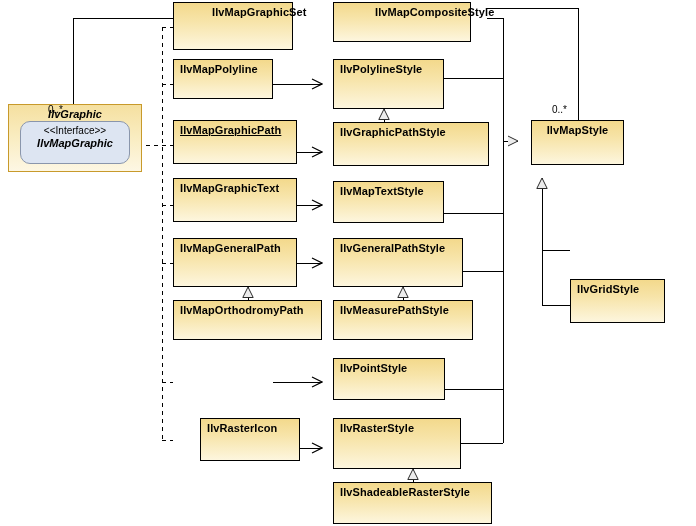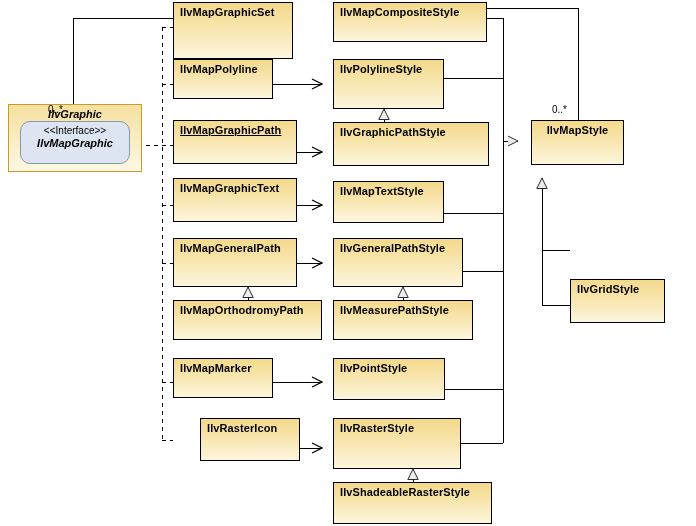--- a/index.html
+++ b/index.html
@@ -146,21 +146,21 @@
     <span class="outertitle">IlvGraphic</span>
   </div>
   <div class="innerbox" style="left:20px;top:121px;width:110px;height:43px;border-radius:10px;">
     <span class="stereotype">&lt;&lt;Interface&gt;&gt;</span>
     <span class="iname">IlvMapGraphic</span>
   </div>
 
   <span class="mult" style="left:48px;top:104px;">0..*</span>
   <span class="mult" style="left:552px;top:104px;">0..*</span>
 
-  <div class="umlbox" style="left:173px;top:2px;width:120px;height:57px;">
+  <div class="umlbox" style="left:173px;top:2px;width:120px;height:48px;padding-left:32px;">
     <span class="title">IlvMapGraphicSet</span>
   </div>
 
   <div class="umlbox" style="left:173px;top:59px;width:100px;height:40px;">
     <span class="title">IlvMapPolyline</span>
   </div>
 
   <div class="umlbox" style="left:173px;top:120px;width:124px;height:44px;text-decoration:underline;">
     <span class="title">IlvMapGraphicPath</span>
   </div>
@@ -170,29 +170,26 @@
   </div>
 
   <div class="umlbox" style="left:173px;top:300px;width:149px;height:40px;">
     <span class="title">IlvMapOrthodromyPath</span>
   </div>
 
   <div class="umlbox" style="left:173px;top:238px;width:124px;height:49px;">
     <span class="title">IlvMapGeneralPath</span>
   </div>
 
-  <div class="umlbox" style="left:173px;top:358px;width:100px;height:40px;">
-    <span class="title">IlvMapMarker</span>
-  </div>
 
   <div class="umlbox" style="left:156px;top:418px;width:100px;height:43px;margin-left:44px;">
     <span class="title">IlvRasterIcon</span>
   </div>
 
-  <div class="umlbox" style="left:333px;top:2px;width:154px;height:40px;">
+  <div class="umlbox" style="left:333px;top:2px;width:138px;height:40px;padding-left:35px;">
     <span class="title">IlvMapCompositeStyle</span>
   </div>
 
   <div class="umlbox" style="left:333px;top:59px;width:111px;height:50px;">
     <span class="title">IlvPolylineStyle</span>
   </div>
 
   <div class="umlbox" style="left:333px;top:122px;width:156px;height:44px;">
     <span class="title">IlvGraphicPathStyle</span>
   </div>

